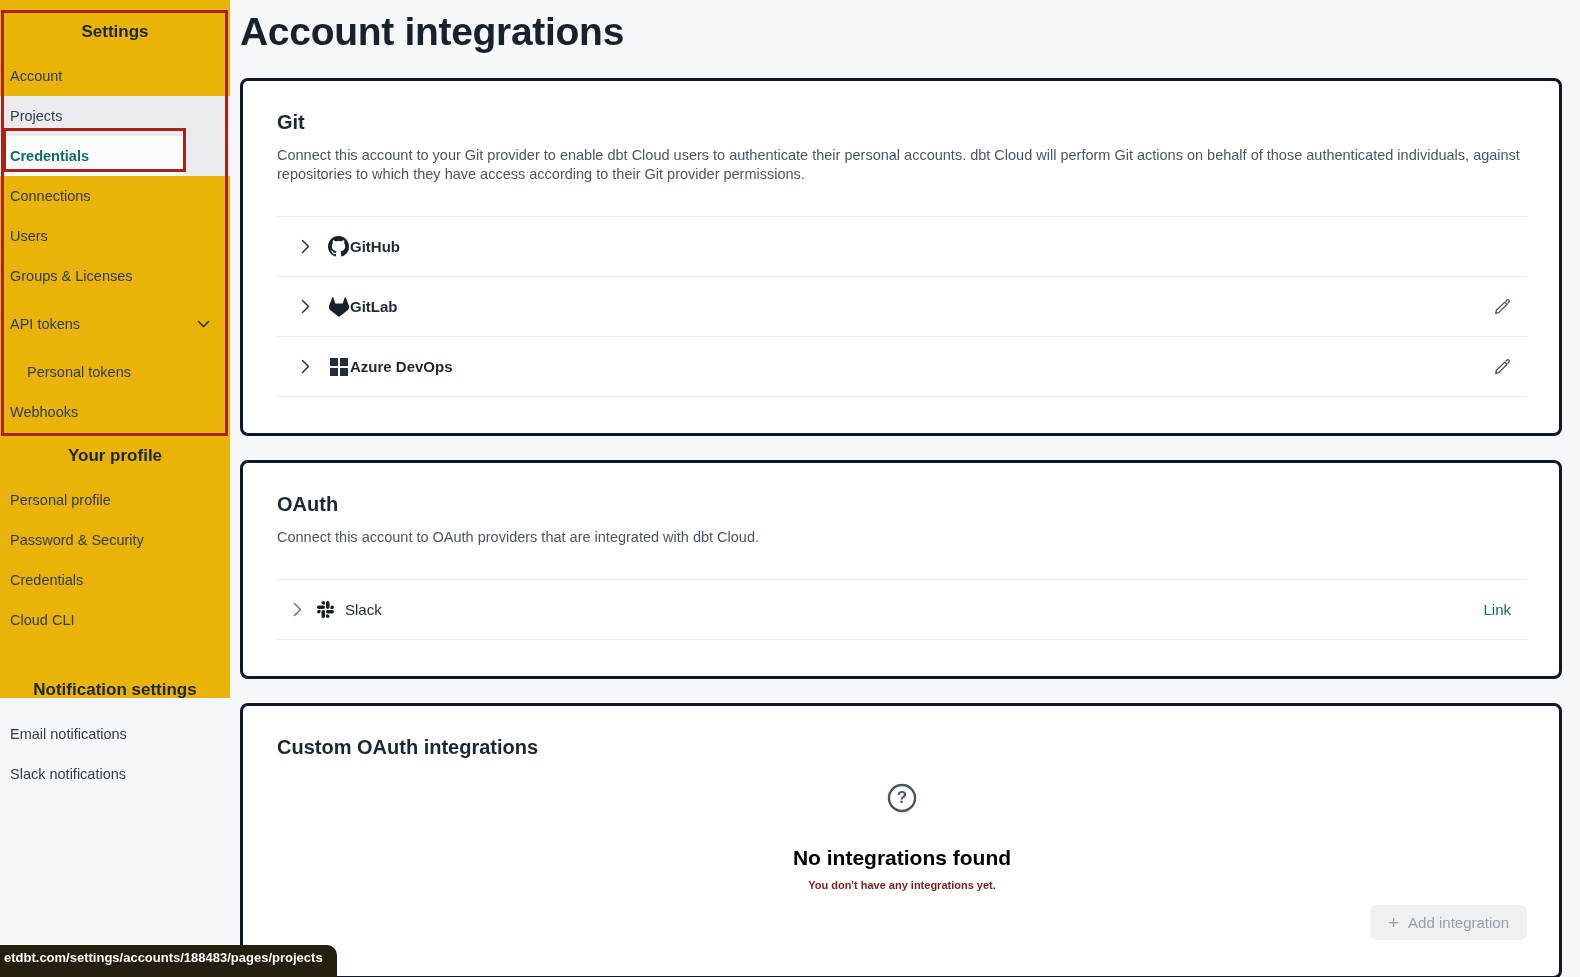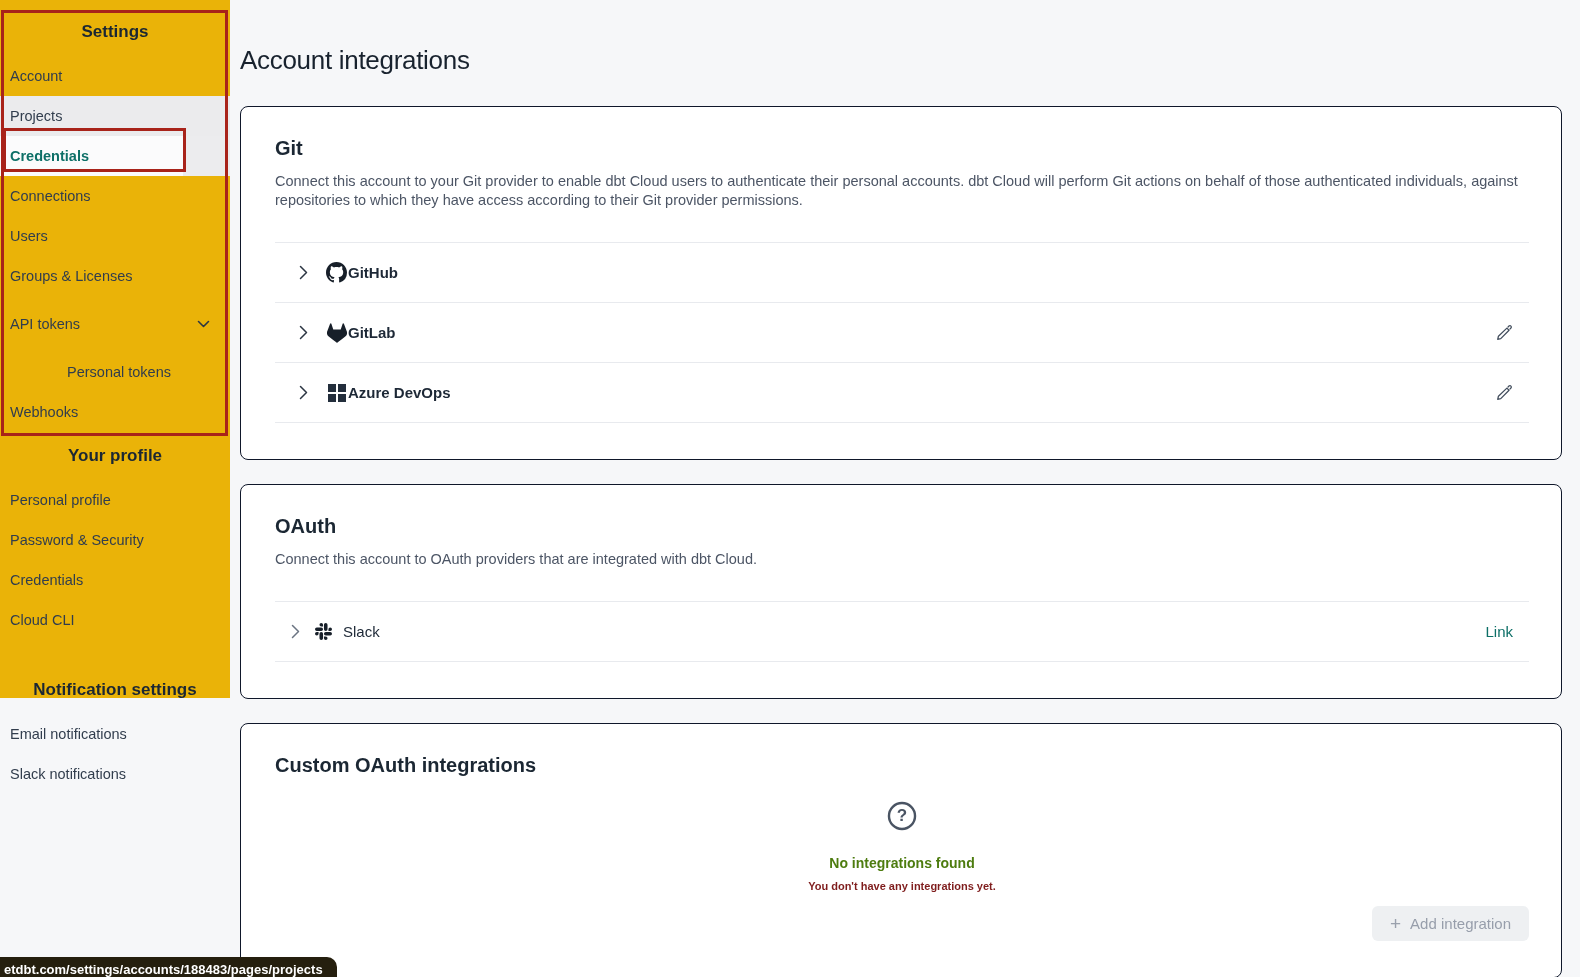--- a/index.html
+++ b/index.html
@@ -26,44 +26,43 @@
   .side-item {
     height: 40px; display: flex; align-items: center;
     padding: 0 10px; font-size: 14.5px; color: #313d4d;
     cursor: pointer;
   }
   .side-item.hovered { background: #ebebed; }
   .side-item.active {
     color: #0d6f67; font-weight: 700;
     background: linear-gradient(to right, #fbfbfc 0, #fbfbfc 183px, #ececee 183px, #ececee 100%);
   }
-  .side-item.child { padding-left: 27px; margin-left: 40px; }
+  .side-item.child { padding-left: 27px; }
   .side-item.spread { justify-content: space-between; padding-right: 20px; margin-top: 8px; }
   .side-item.gap-top { margin-top: 8px; }
   .side-header.gap1 { margin-top: 6px; }
   .side-header.gap2 { margin-top: 32px; }
   .chev-down svg { display:block; }
 
   
   .annotation { position: absolute; border: 3px solid #a8231a; z-index: 20; pointer-events: none; }
   .annotation.outer { left: 1px; top: 10px; width: 227px; height: 426px; }
   .annotation.inner { left: 3px; top: 128px; width: 183px; height: 44px; }
 
   
   .main {
     position: absolute; left: 240px; top: 0; width: 1322px;
     padding-top: 14px;
   }
   .page-title {
-    font-size: 26px; font-weight: 400; color: #18222e; letter-spacing: -0.3px;
+    font-size: 39px; font-weight: 700; color: #18222e; letter-spacing: -0.3px;
     line-height: 36px;
-    margin-top: 28px;
   }
   .card {
-    background: #ffffff; border: 1px solid #0f172a; border-radius: 8px;
+    background: #ffffff; border: 3px solid #0f172a; border-radius: 8px;
     margin-top: 28px; padding: 30px 32px 36px 34px;
   }
   .card + .card { margin-top: 24px; }
   .card h2 { font-size: 20px; font-weight: 700; color: #1b2733; margin-bottom: 12px; }
   .card .desc { font-size: 14.5px; line-height: 19px; color: #4c5565; margin-bottom: 32px; max-width: 1254px; }
 
   .rows { border-top: 1px solid #e8eaee; }
   .row {
     height: 60px; display: flex; align-items: center;
     border-bottom: 1px solid #e8eaee;
@@ -75,40 +74,40 @@
   .row .label.regular { font-weight: 400; }
   .row .edit { margin-left: auto; display: flex; cursor: pointer; }
   .row .link-action { margin-left: auto; font-size: 15px; color: #0d6f67; cursor: pointer; }
 
   .az-grid { width: 18px; height: 18px; display: grid; grid-template-columns: 1fr 1fr; grid-template-rows: 1fr 1fr; gap: 2px; }
   .az-grid span { background: #232e3c; }
 
   
   .empty-state { text-align: center; margin-top: 22px; }
   .empty-state .q-icon { display: inline-block; }
-  .empty-title { font-size: 14px; font-weight: 700; color: #4d7c0f; margin-top: 18px; }
+  .empty-title { font-size: 21px; font-weight: 700; color: #000000; margin-top: 27px; }
   .empty-subtitle { font-size: 11px; color: #7f1d1d; margin-top: 9px; font-weight: bold; }
   .btn-bar { text-align: right; margin-top: 14px; }
   .add-btn {
     display: inline-flex; align-items: center; gap: 9px;
     background: #eef0f2; color: #979eab; border: none; border-radius: 6px;
     font-family: "Liberation Sans", sans-serif;
     font-size: 15px; padding: 9px 18px; cursor: pointer;
   }
   .add-btn .plus { font-size: 19px; line-height: 14px; color: #9aa1ad; }
 
   
   .card.partial { margin-top: 18px; height: 29px; padding: 0; border-radius: 8px 8px 0 0; border-bottom: none; }
 
   
   .status-bubble {
     position: absolute; left: 0; bottom: 0; z-index: 30;
     background: #251f0e; color: #ffffff;
     font-size: 13px; font-weight: 700;
-    line-height: 21px; height: 20px; overflow: hidden;
+    line-height: 21px; height: 32px; overflow: hidden;
     padding: 2px 14px 6px 4px;
     border-radius: 0 10px 0 0;
     white-space: nowrap;
   }
 </style>
 </head>
 <body>
 
 <nav class="sidebar">
   <div class="side-header">Settings</div>

